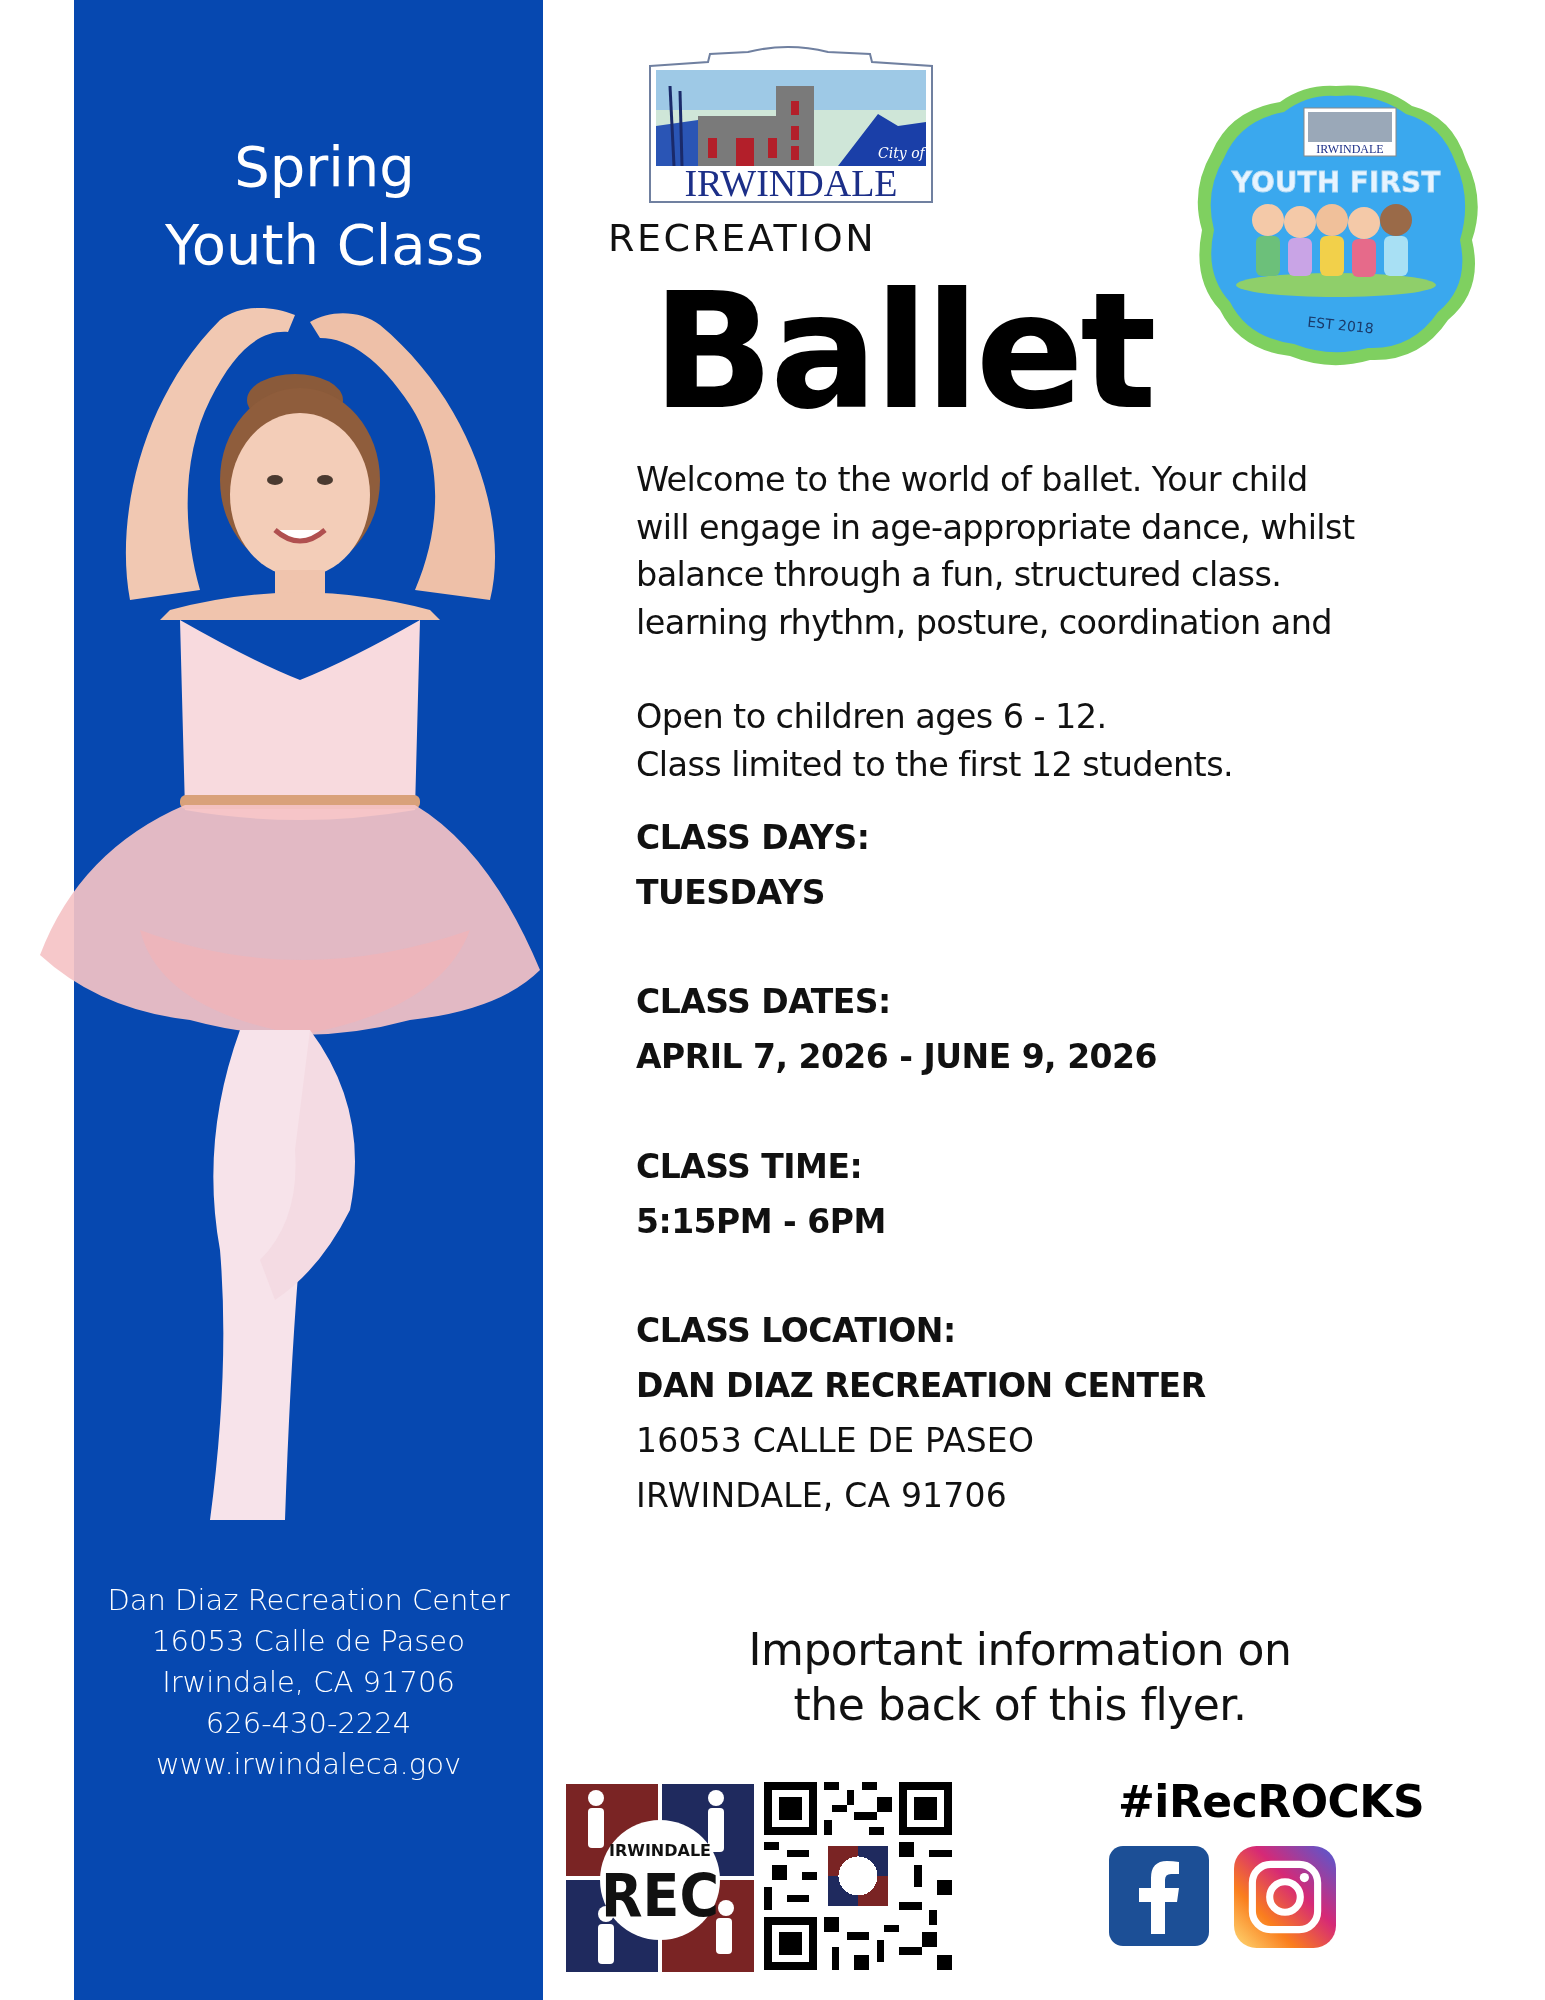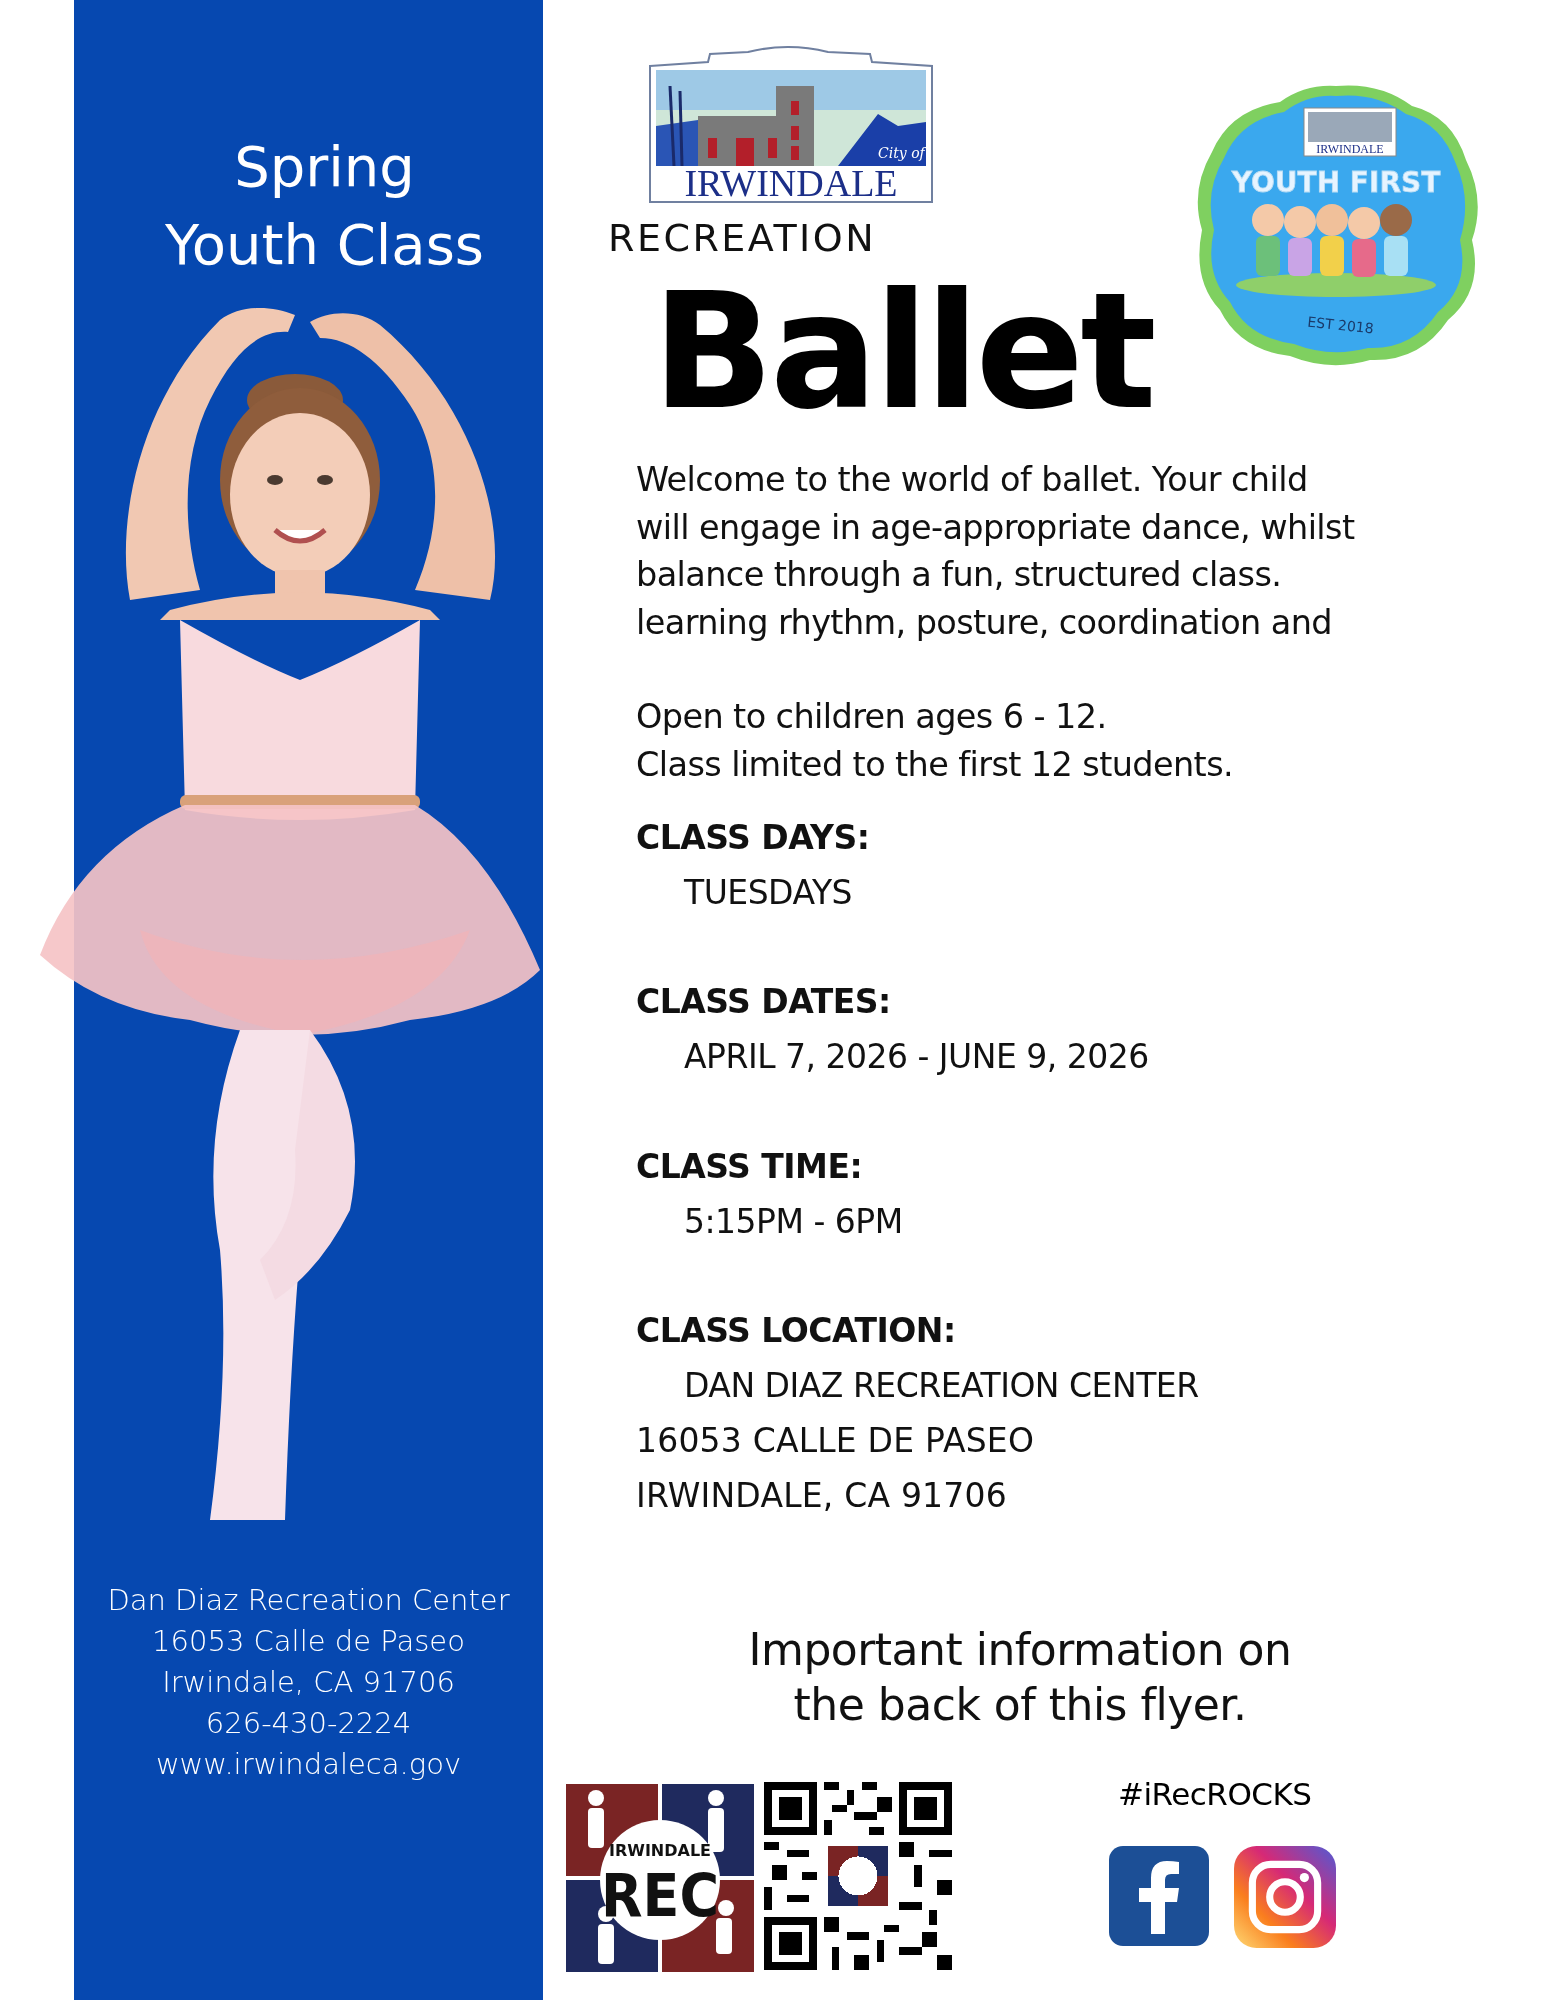--- a/index.html
+++ b/index.html
@@ -46,35 +46,35 @@
   .body-text {
     left: 636px; top: 456px; width: 800px;
     font-size: 33.5px; line-height: 47.5px; font-family: "DejaVu Sans", sans-serif;
     color: #111; letter-spacing: -0.6px;
   }
   .body-text p { margin: 0; }
   .body-text .gap { height: 47px; }
 
   .info { left: 636px; width: 820px; font-family: "DejaVu Sans", sans-serif; color: #111; }
   .info .lbl { font-size: 33px; font-weight: bold; line-height: 55px; letter-spacing: -0.5px; }
-  .info .val { font-size: 33px; font-weight: normal; line-height: 55px; letter-spacing: -0.5px; margin-left: 48px; }
+  .info .val { font-size: 33px; font-weight: bold; line-height: 55px; letter-spacing: -0.5px; }
   .info .reg { font-size: 33px; font-weight: normal; line-height: 55px; letter-spacing: 0.2px; }
 
   .important {
     left: 640px; top: 1622px; width: 760px; text-align: center;
     font-size: 44px; line-height: 55px; font-family: "DejaVu Sans", sans-serif; color: #111;
     letter-spacing: -0.5px;
   }
   .important div { display: block; }
 
   .rec-logo { left: 566px; top: 1784px; width: 188px; height: 188px; }
   .qr { left: 764px; top: 1782px; width: 188px; height: 188px; background: #fff; }
 
   .hashtag {
-    left: 1118px; top: 1776px; font-size: 31px; font-weight: normal;
+    left: 1118px; top: 1776px; font-size: 44px; font-weight: bold;
     font-family: "DejaVu Sans", sans-serif; letter-spacing: -0.5px;
   }
   .fb { left: 1109px; top: 1846px; width: 100px; height: 100px; }
   .ig { left: 1234px; top: 1846px; width: 102px; height: 102px; }
 </style>
 </head>
 <body>
 
 <div class="abs panel"></div>
 

